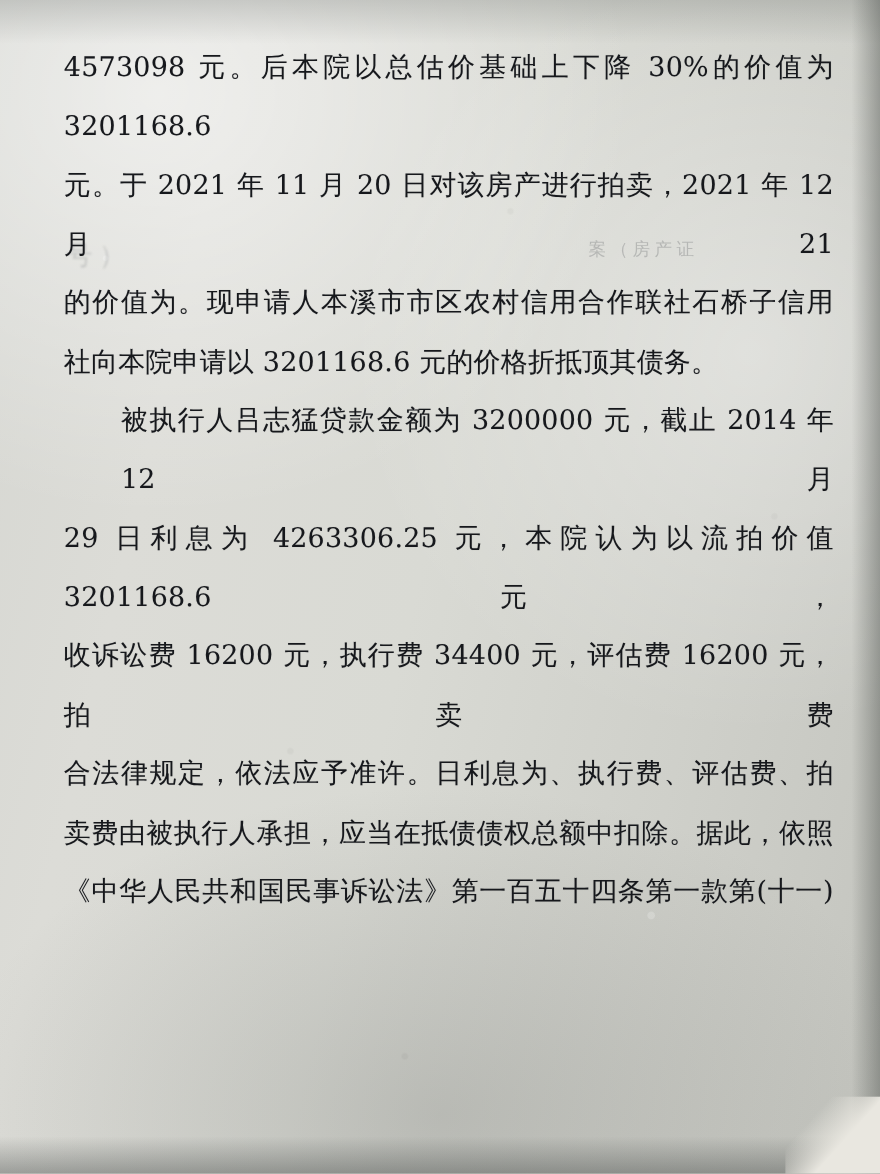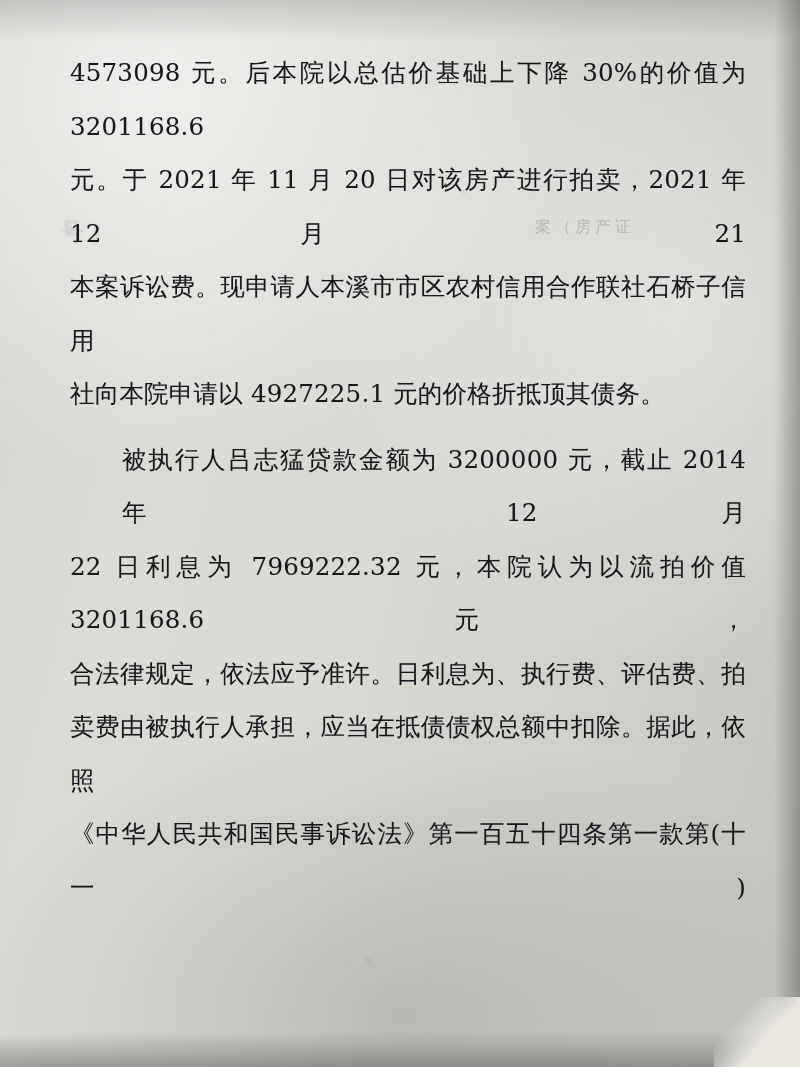--- a/index.html
+++ b/index.html
@@ -108,21 +108,21 @@
     position: absolute;
     left: 58px;
     top: 34px;
     width: 700px;
     color: #16181c;
     font-size: 24.5px;
     line-height: 53.5px;
     letter-spacing: 0.2px;
   }
   .para {
-    margin: 12px;
+    margin: 0;
   }
   .line {
     display: block;
     white-space: nowrap;
     text-shadow: 0 0 1px rgba(20,22,26,0.18);
   }
   .line.justify {
     white-space: normal;
     text-align: justify;
     text-align-last: justify;
@@ -137,27 +137,28 @@
   <div id="grain"></div>
 
   <div id="ghost-seal">案（房产证</div>
   <div id="ghost-seal2">号）</div>
 
   <div id="text-body">
 
     <p class="para">
       <span class="line justify">4573098 元。后本院以总估价基础上下降 30%的价值为 3201168.6</span>
       <span class="line justify">元。于 2021 年 11 月 20 日对该房产进行拍卖，2021 年 12 月 21</span>
-      <span class="line justify">本案诉讼费。现申请人本溪市市区农村信用合作联社石桥子信用</span>
-      <span class="line">社向本院申请以 4927225.1 元的价格折抵顶其债务。</span>
+      <span class="line justify">的价值为。现申请人本溪市市区农村信用合作联社石桥子信用</span>
+      <span class="line">社向本院申请以 3201168.6 元的价格折抵顶其债务。</span>
     </p>
 
     <p class="para">
       <span class="line justify indent">被执行人吕志猛贷款金额为 3200000 元，截止 2014 年 12 月</span>
-      <span class="line justify">22 日利息为 7969222.32 元，本院认为以流拍价值 3201168.6 元，</span>
+      <span class="line justify">29 日利息为 4263306.25 元，本院认为以流拍价值 3201168.6 元，</span>
+      <span class="line justify">收诉讼费 16200 元，执行费 34400 元，评估费 16200 元，拍卖费</span>
       <span class="line justify">合法律规定，依法应予准许。日利息为、执行费、评估费、拍</span>
       <span class="line justify">卖费由被执行人承担，应当在抵债债权总额中扣除。据此，依照</span>
       <span class="line justify">《中华人民共和国民事诉讼法》第一百五十四条第一款第(十一)</span>
 
     </p>
 
   </div>
 
   <div id="edge-top"></div>
   <div id="edge-right"></div>

